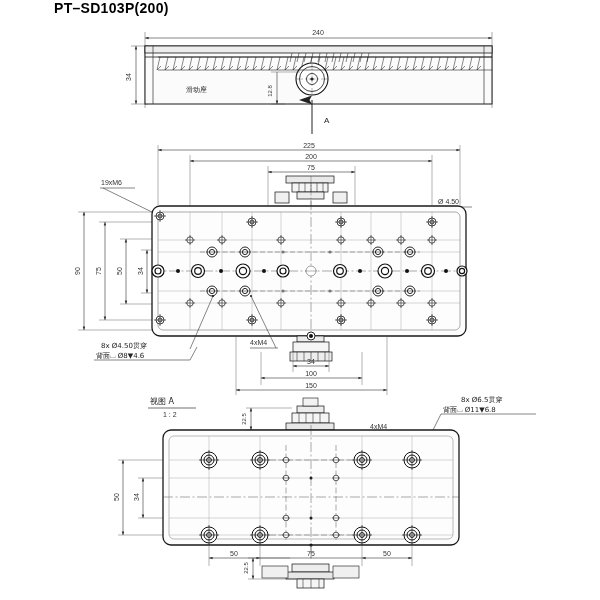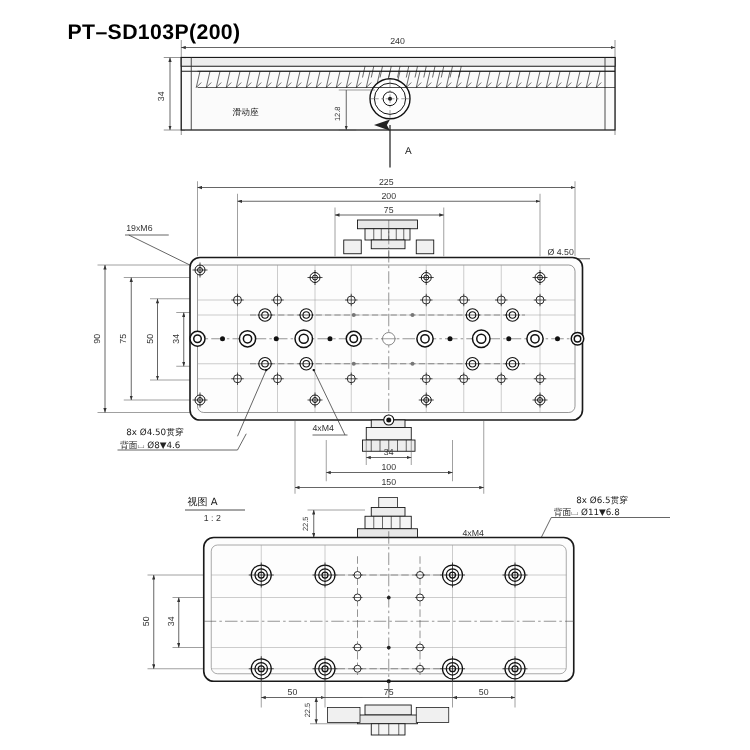--- a/index.html
+++ b/index.html
@@ -1,20 +1,20 @@
 <!DOCTYPE html>
 <html><head>
 <meta charset="utf-8">
 <style>
   html,body{margin:0;padding:0;background:#fff;}
   body{width:600px;height:600px;font-family:"Liberation Sans",sans-serif;color:#000;overflow:hidden;}
   #root{position:relative;width:600px;height:600px;background:#ffffff;}
   #title{
-    position:absolute;left:54px;top:16px;
-    font-size:17px;font-weight:bold;letter-spacing:0.3px;
+    position:absolute;left:54px;top:0;
+    font-size:14px;font-weight:bold;letter-spacing:0.3px;
     font-family:"Liberation Sans",sans-serif;
   }
   svg.draw{position:absolute;left:0;top:0;width:600px;height:600px;}
   .dimtxt{font-size:7px;font-family:"Liberation Sans",sans-serif;fill:#333;}
   .dimtxt6{font-size:6px;font-family:"Liberation Sans",sans-serif;fill:#333;}
   .cntxt{font-size:7px;font-family:"DejaVu Sans",sans-serif;fill:#222;}
   .vtxt{font-size:8px;font-family:"Liberation Sans",sans-serif;fill:#222;}
 </style>
 </head>
 <body>

